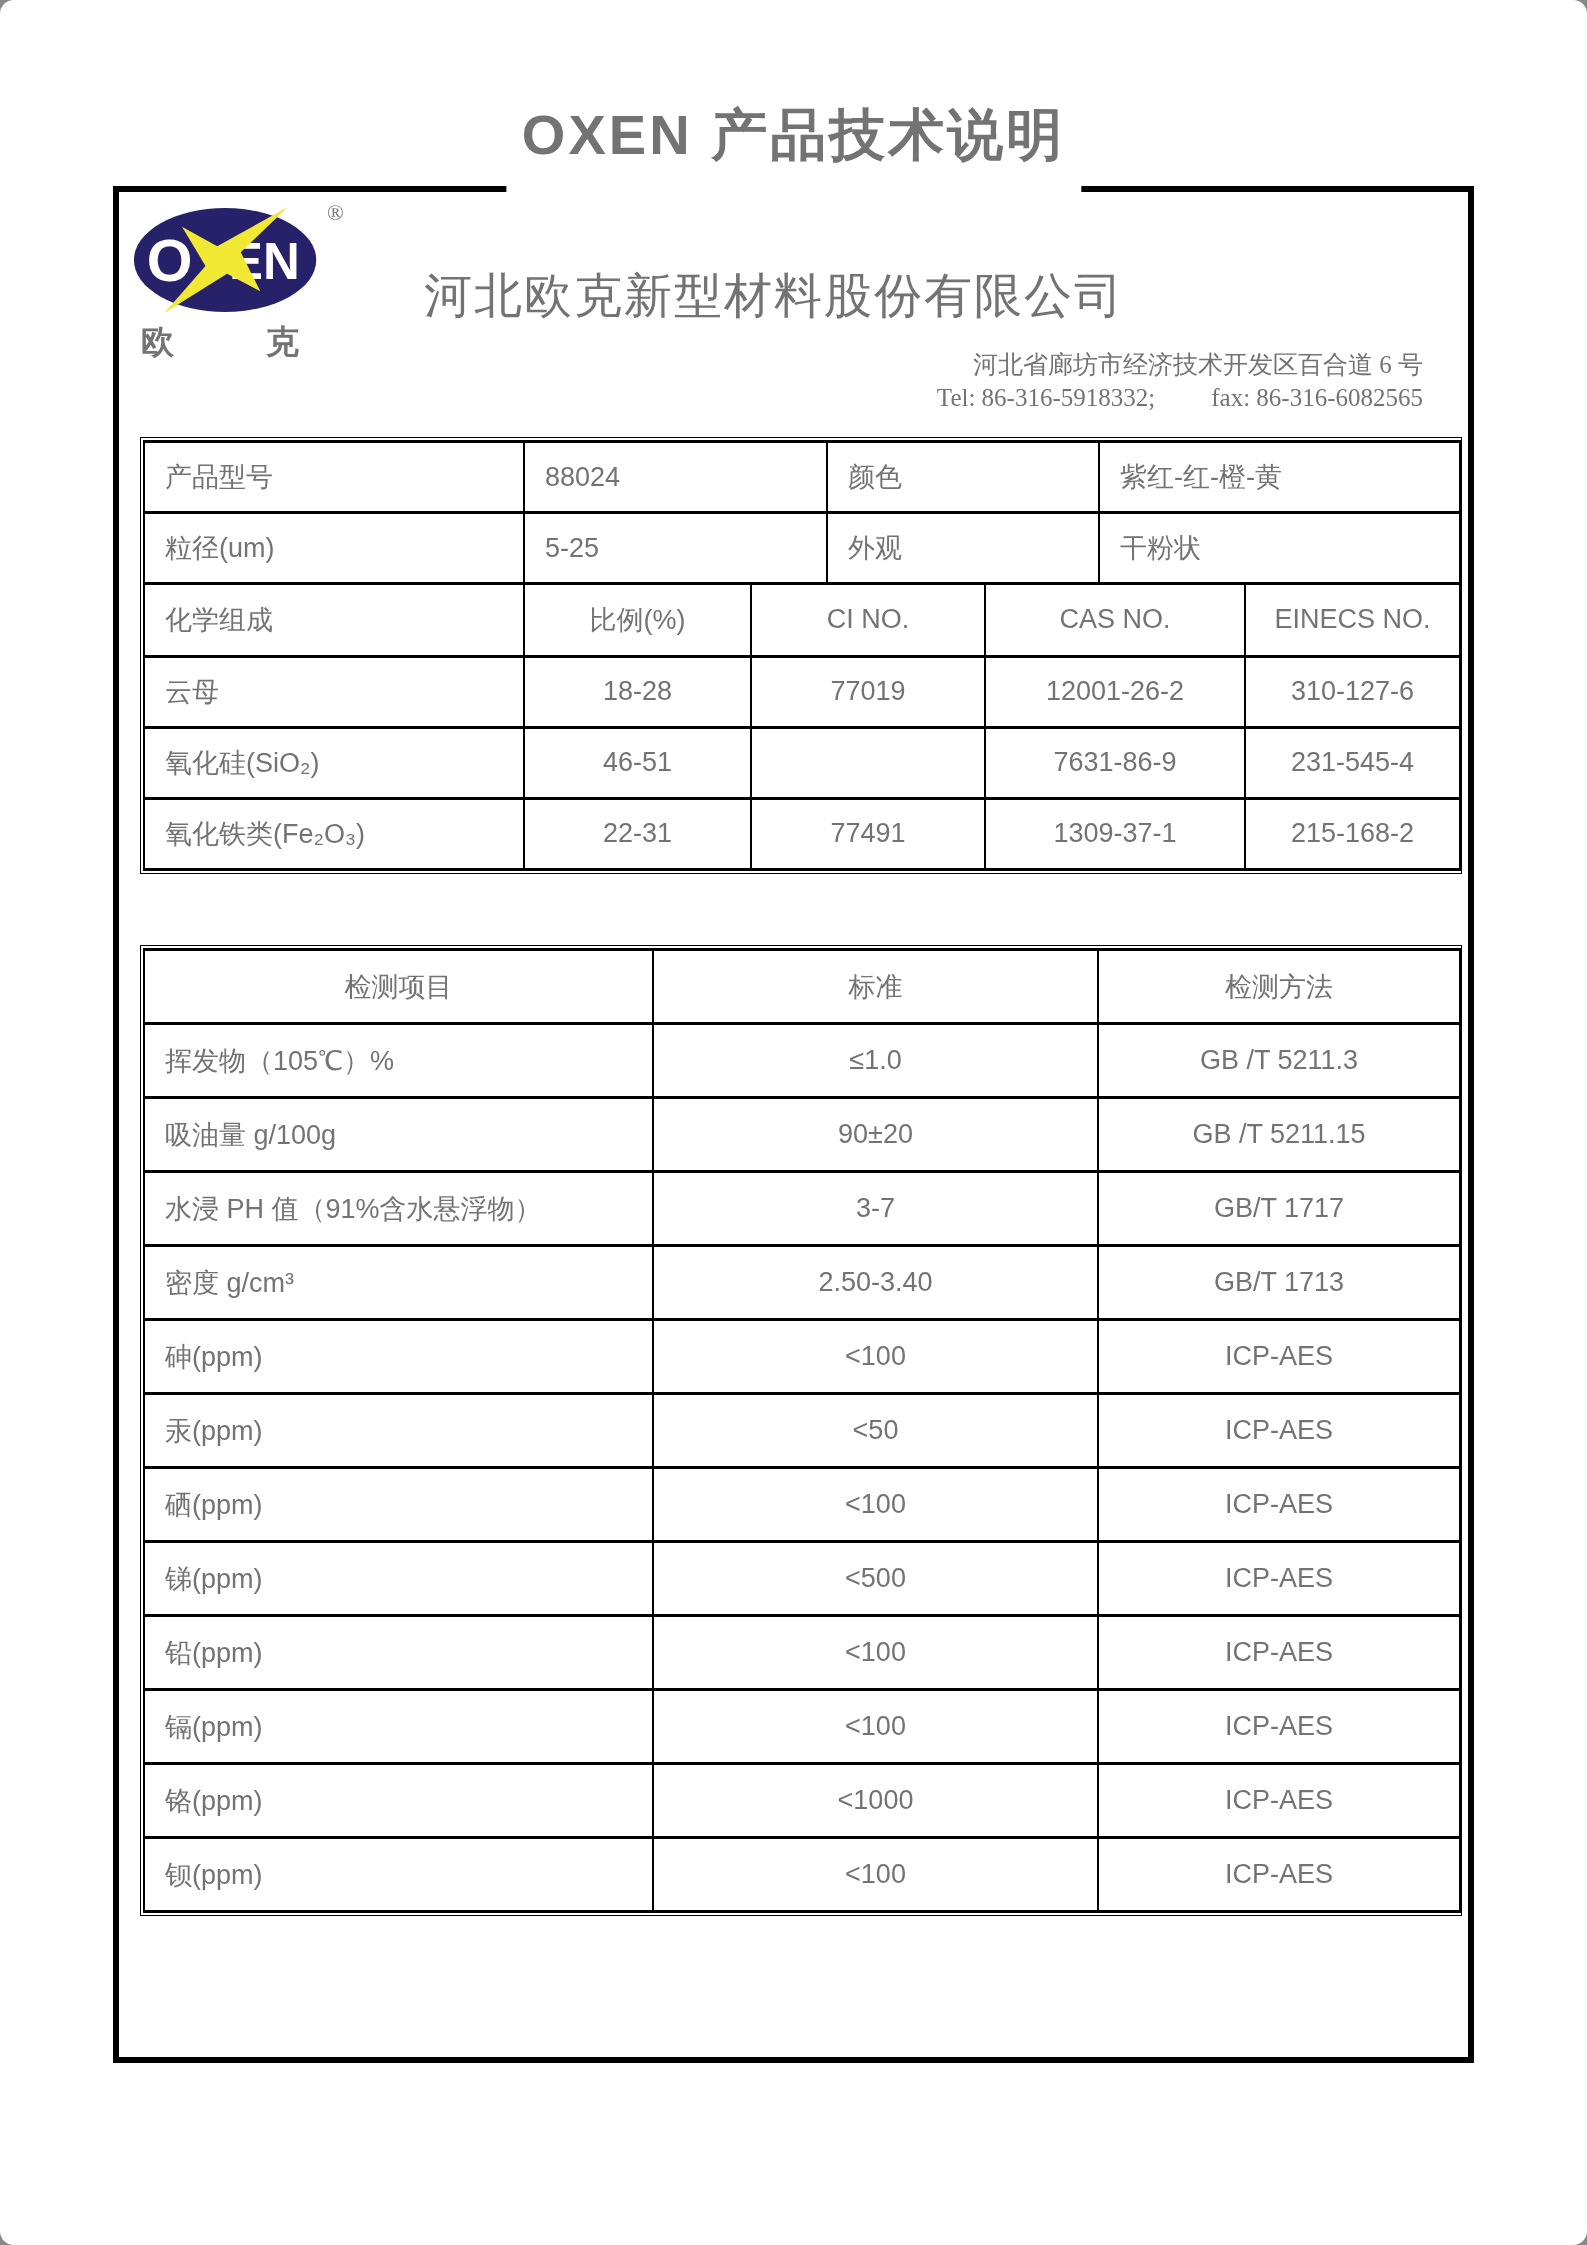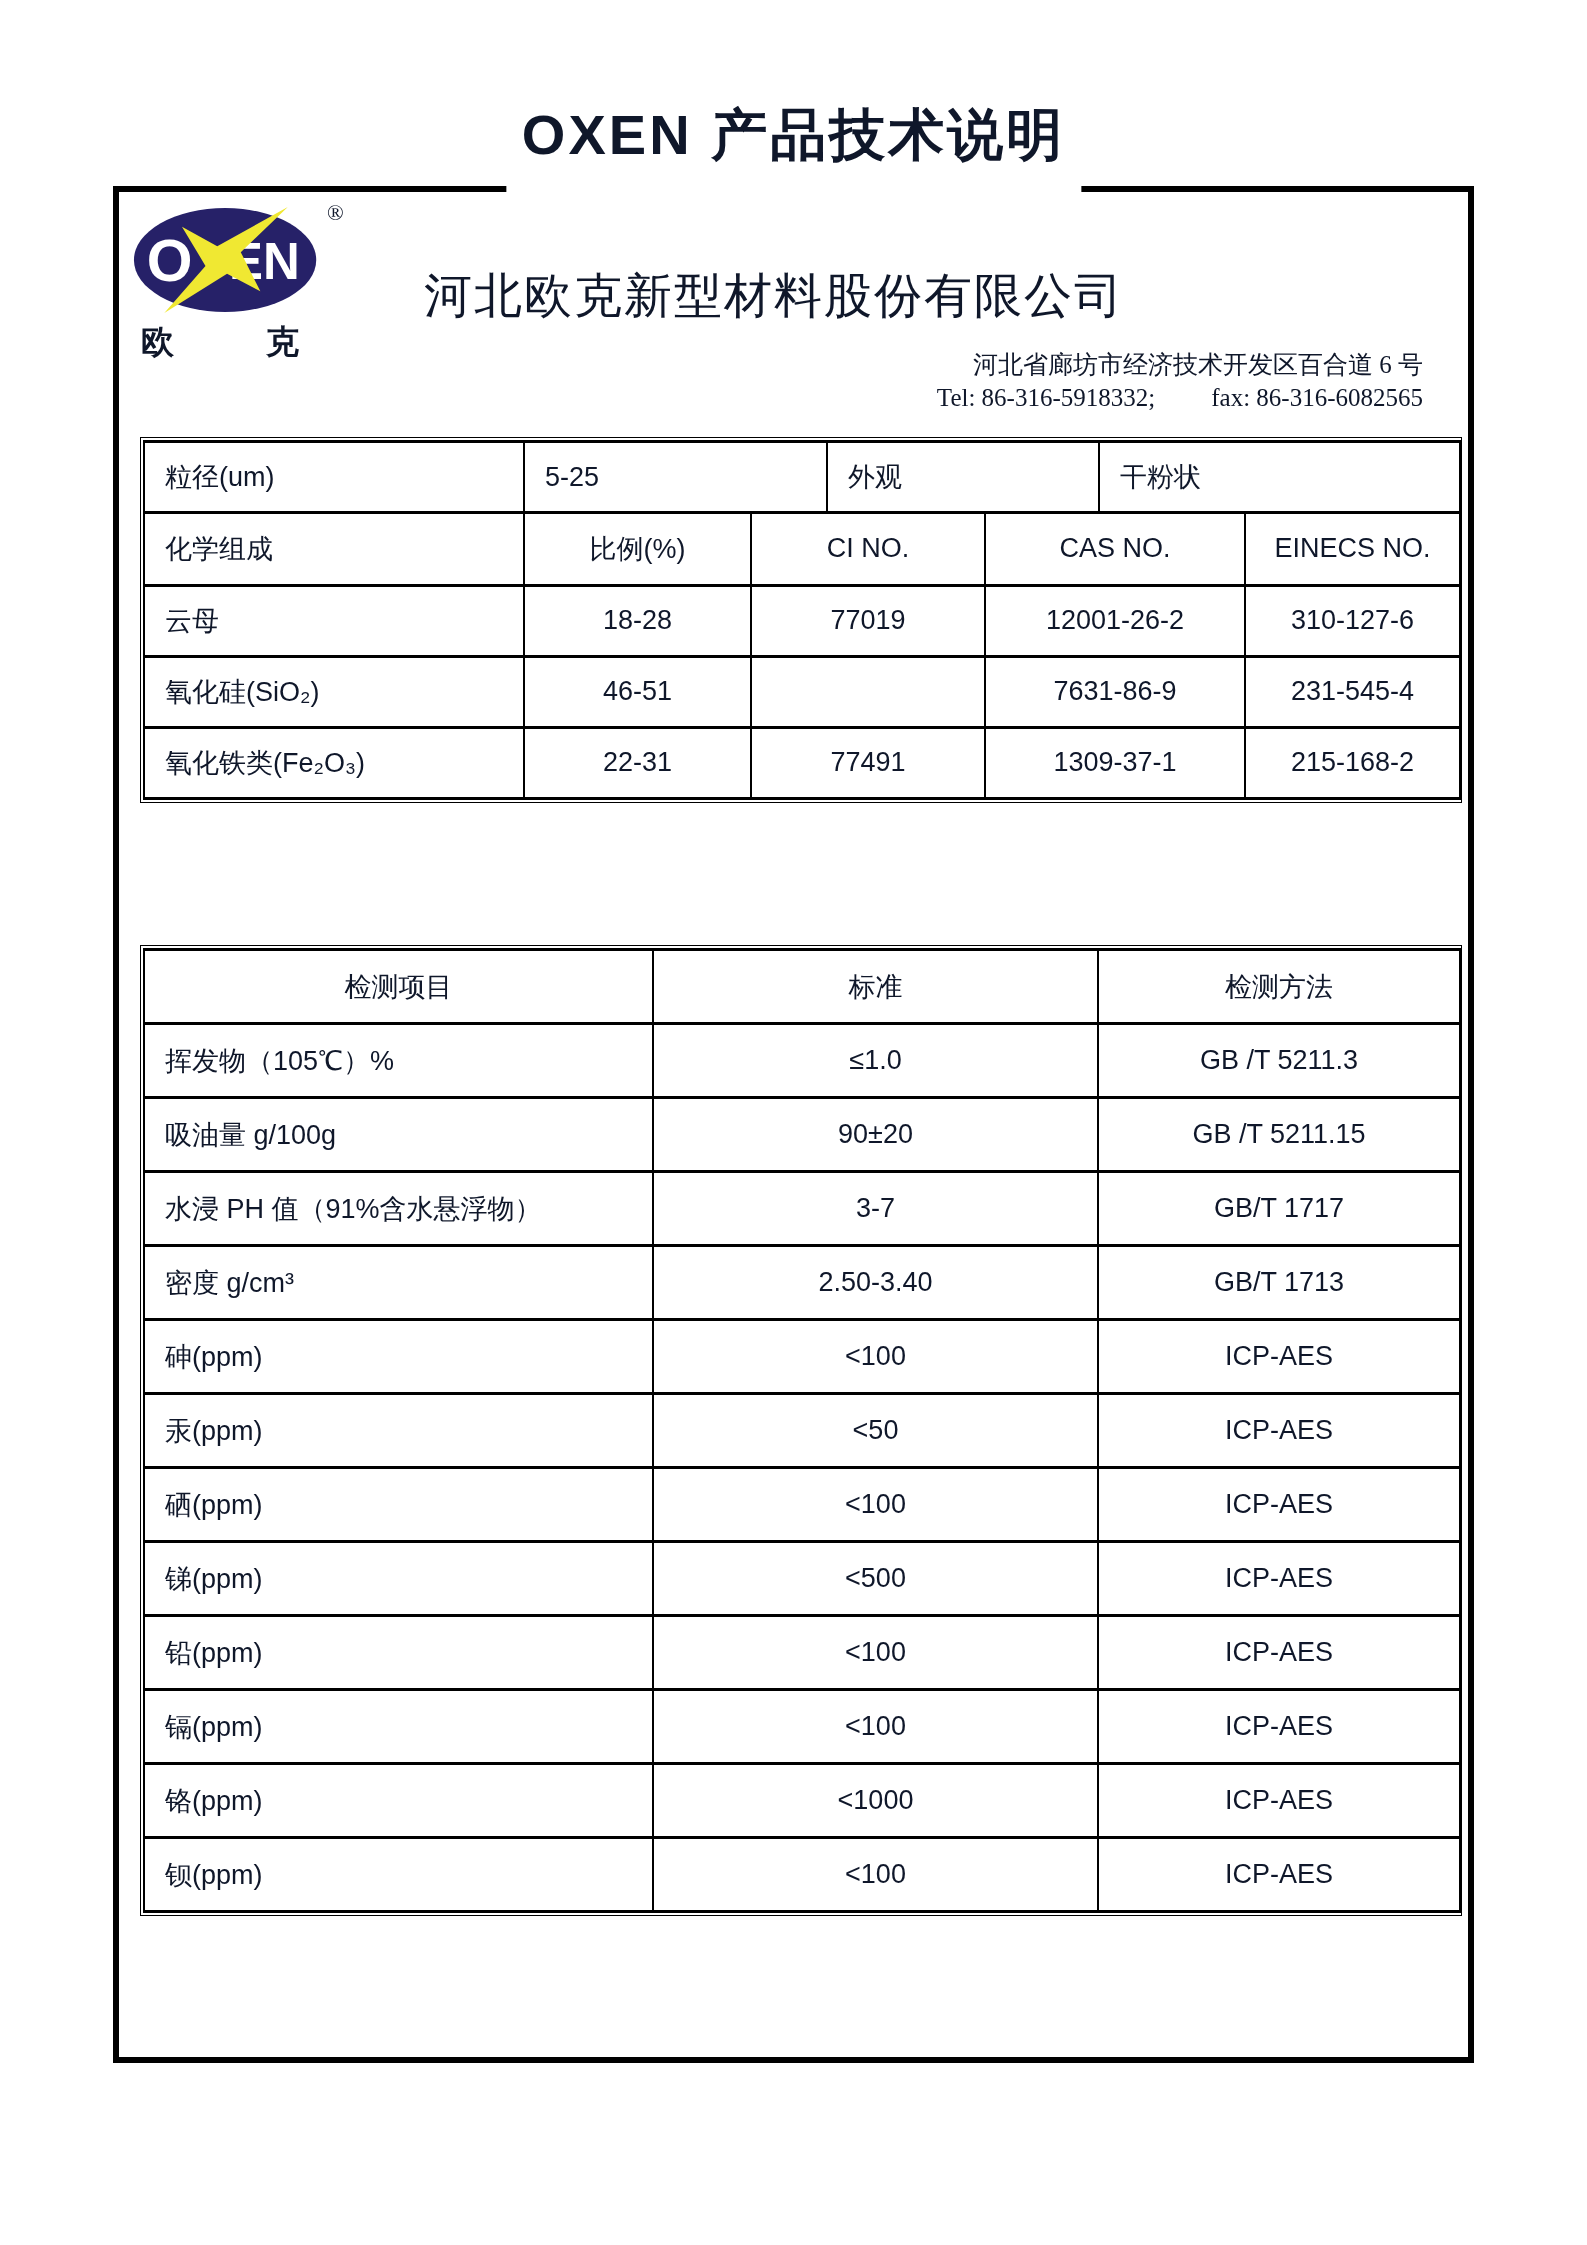--- a/index.html
+++ b/index.html
@@ -1,20 +1,21 @@
 <!DOCTYPE html>
 <html><head>
 <meta charset="utf-8">
 <style>
   * { margin:0; padding:0; box-sizing:border-box; }
   html,body { background:#888; }
   .page {
     position:relative; width:1587px; height:2245px; background:#ffffff;
-    margin:0 auto; overflow:hidden; color:#0f172a;
+    margin:0 auto; overflow:hidden; color:#737373;
     font-family:"Liberation Sans", sans-serif;
+    border-radius:14px;
   }
   
   .doc-title {
     position:absolute; top:88px; left:50%; transform:translateX(-50%);
     z-index:2; background:#fff; padding:10px 16px 34px 16px;
     font-size:56px; font-weight:bold; letter-spacing:3px; white-space:nowrap;
     font-family:"Liberation Sans", sans-serif;
   }
   .outer-box {
     position:absolute; left:113px; top:186px; width:1361px; height:1877px;
@@ -91,20 +92,26 @@
 
     <div class="tbl-wrap wrap-product">
       <table class="tbl-info">
         <colgroup>
             <col style="width:380px">
             <col style="width:303px">
             <col style="width:272px">
             <col style="width:361px">
           </colgroup>
         <tbody>
+            <tr>
+              <td class="left pl">产品型号</td>
+              <td class="left pl">88024</td>
+              <td class="left pl">颜色</td>
+              <td class="left pl">紫红-红-橙-黄</td>
+            </tr>
             <tr>
               <td class="left pl">粒径(um)</td>
               <td class="left pl">5-25</td>
               <td class="left pl">外观</td>
               <td class="left pl">干粉状</td>
             </tr>
           </tbody>
       </table>
       <table class="tbl-comp">
         <colgroup>

